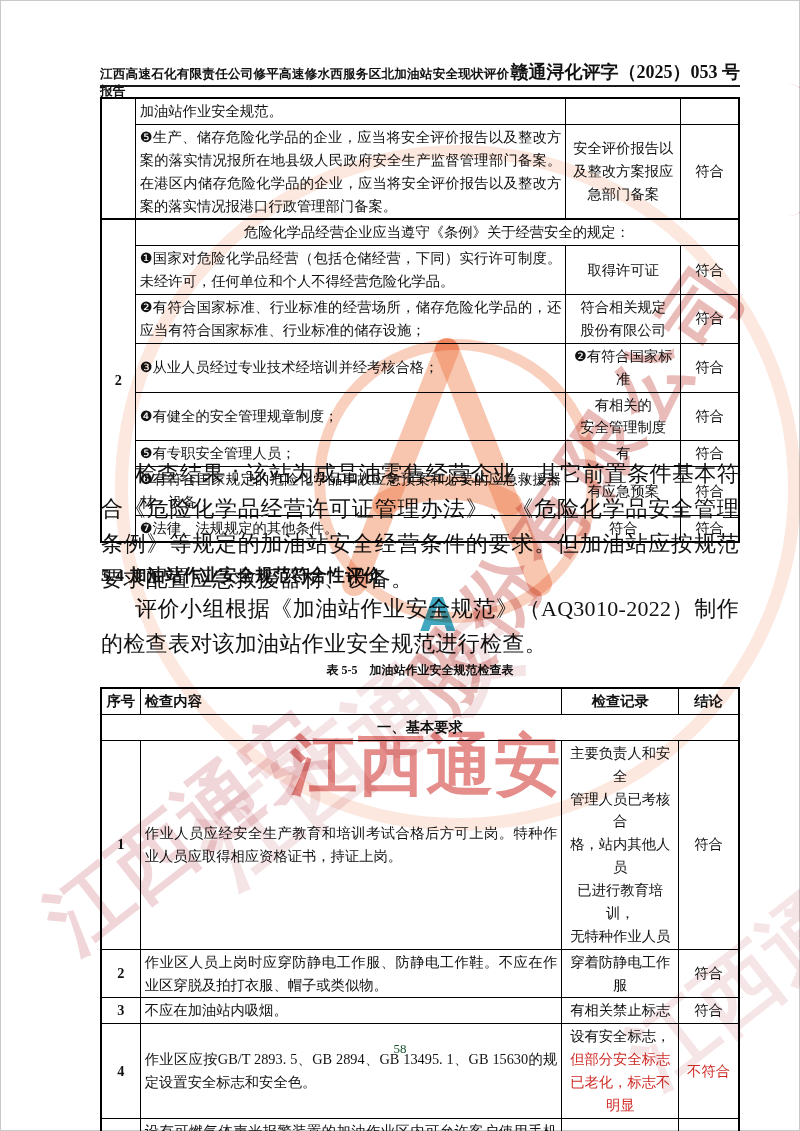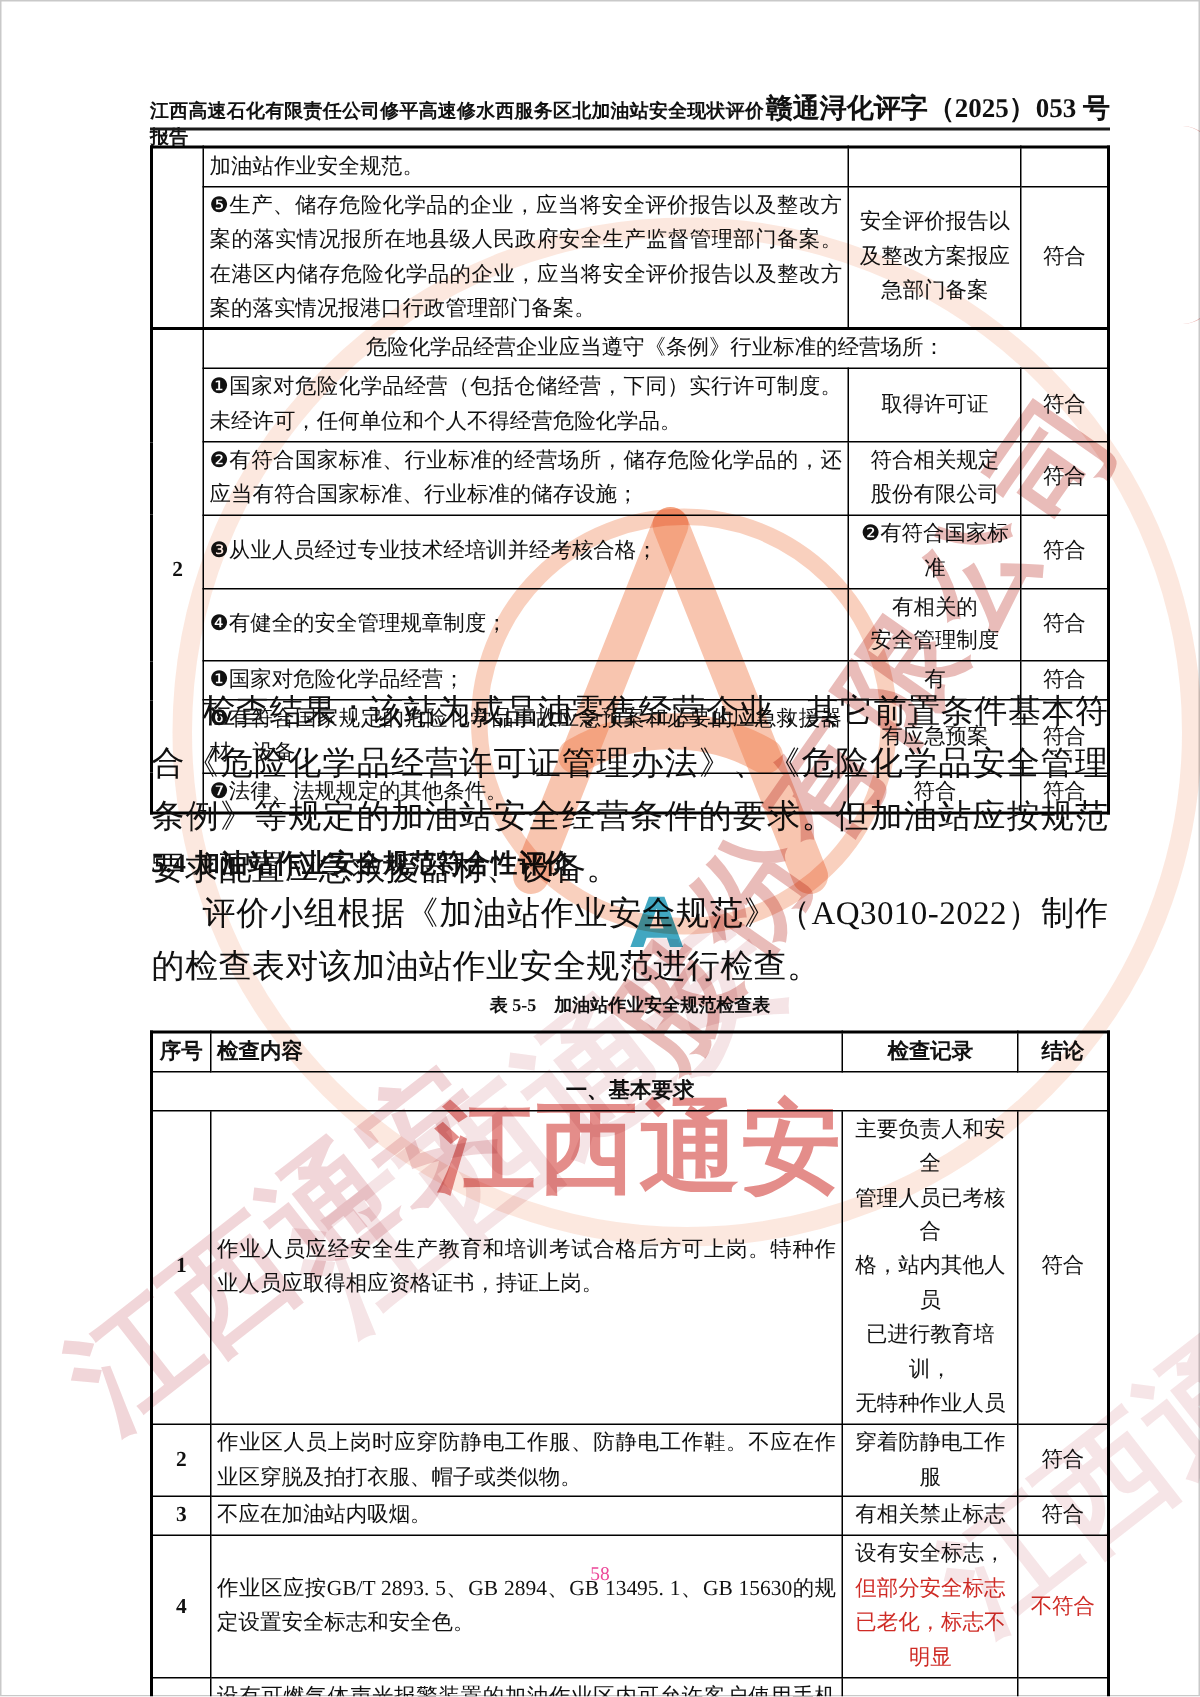--- a/index.html
+++ b/index.html
@@ -23,21 +23,21 @@
   .doc-table td.ccl{text-align:center;padding:1px 1px;}
   .doc-table td.spanhead{text-align:center;}
   .doc-table tr.bt2 td{border-top:2px solid #000;}
   .doc-table td.hd{font-weight:700;}
   .red{color:#cf2b25;}
   .tight{font-size:12.6px !important;letter-spacing:-0.3px;}
   
   .para{position:absolute;left:101px;width:638px;font-size:22px;line-height:35px;text-align:justify;text-indent:34px;letter-spacing:.3px;}
   .h54{position:absolute;left:101px;font-size:17.5px;font-weight:700;letter-spacing:.5px;}
   .tbl-caption{position:absolute;left:100px;width:640px;text-align:center;font-weight:700;font-size:12px;}
-  .pagenum{position:absolute;left:0;top:1041px;width:100%;text-align:center;font-size:13px;color:#ec4899;}
+  .pagenum{position:absolute;left:0;top:1041px;width:100%;text-align:center;font-size:13px;color:#14532d;}
   
   .wm{position:absolute;pointer-events:none;z-index:9;mix-blend-mode:multiply;}
   .wm-circle-big{left:115px;top:145px;width:660px;height:660px;border:13px solid rgba(238,116,64,.17);border-radius:50%;}
   .wm-circle-small{left:314px;top:339px;width:262px;height:262px;border:11px solid rgba(238,116,64,.34);border-radius:50%;}
   .wm-seal-text{left:428px;top:648px;font-size:78px;letter-spacing:10px;color:rgba(198,78,72,.38);
     transform:rotate(-55deg);transform-origin:0 50%;white-space:nowrap;font-weight:700;}
   .wm-red-big{left:290px;top:720px;font-size:67px;font-weight:700;color:rgba(204,36,30,.52);letter-spacing:1px;white-space:nowrap;}
   .wm-pink1{left:58px;top:878px;font-size:82px;color:rgba(208,118,128,.30);transform:rotate(-38deg);transform-origin:0 50%;white-space:nowrap;font-weight:700;}
   .wm-pink2{left:212px;top:800px;font-size:94px;color:rgba(205,120,130,.20);transform:rotate(-38deg);transform-origin:0 50%;white-space:nowrap;font-weight:700;}
   .wm-pink3{left:640px;top:1010px;font-size:84px;color:rgba(205,110,120,.18);transform:rotate(-38deg);transform-origin:0 50%;white-space:nowrap;font-weight:700;}
@@ -71,21 +71,21 @@
     </tr>
     <tr style="height:76px">
       <td class="cnt">❺生产、储存危险化学品的企业，应当将安全评价报告以及整改方案的落实情况报所在地县级人民政府安全生产监督管理部门备案。在港区内储存危险化学品的企业，应当将安全评价报告以及整改方案的落实情况报港口行政管理部门备案。</td>
       <td class="rec">安全评价报告以
 及整改方案报应
 急部门备案</td>
       <td class="ccl">符合</td>
     </tr>
     <tr class="bt2" style="height:24px">
       <td class="seq" rowspan="8">2</td>
-      <td class="spanhead" colspan="3">危险化学品经营企业应当遵守《条例》行业标准的经营场所：</td>
+      <td class="spanhead" colspan="3">危险化学品经营企业应当遵守《条例》关于经营安全的规定：</td>
     </tr>
     <tr style="height:46px">
       <td class="cnt">❶国家对危险化学品经营（包括仓储经营，下同）实行许可制度。未经许可，任何单位和个人不得经营危险化学品。</td>
       <td class="rec">取得许可证</td>
       <td class="ccl">符合</td>
     </tr>
     <tr style="height:44px">
       <td class="cnt">❷有符合国家标准、行业标准的经营场所，储存危险化学品的，还应当有符合国家标准、行业标准的储存设施；</td>
       <td class="rec">符合相关规定
 股份有限公司</td>
@@ -96,21 +96,21 @@
       <td class="rec">❷有符合国家标准</td>
       <td class="ccl">符合</td>
     </tr>
     <tr style="height:40px">
       <td class="cnt">❹有健全的安全管理规章制度；</td>
       <td class="rec">有相关的
 安全管理制度</td>
       <td class="ccl">符合</td>
     </tr>
     <tr style="height:23px">
-      <td class="cnt">❶国家对危险化学品经营；</td>
+      <td class="cnt">❺有专职安全管理人员；</td>
       <td class="rec">有</td>
       <td class="ccl">符合</td>
     </tr>
     <tr style="height:34px">
       <td class="cnt">❻有符合国家规定的危险化学品事故应急预案和必要的应急救援器材、设备；</td>
       <td class="rec">有应急预案</td>
       <td class="ccl">符合</td>
     </tr>
     <tr style="height:23px">
       <td class="cnt">❼法律、法规规定的其他条件。</td>

